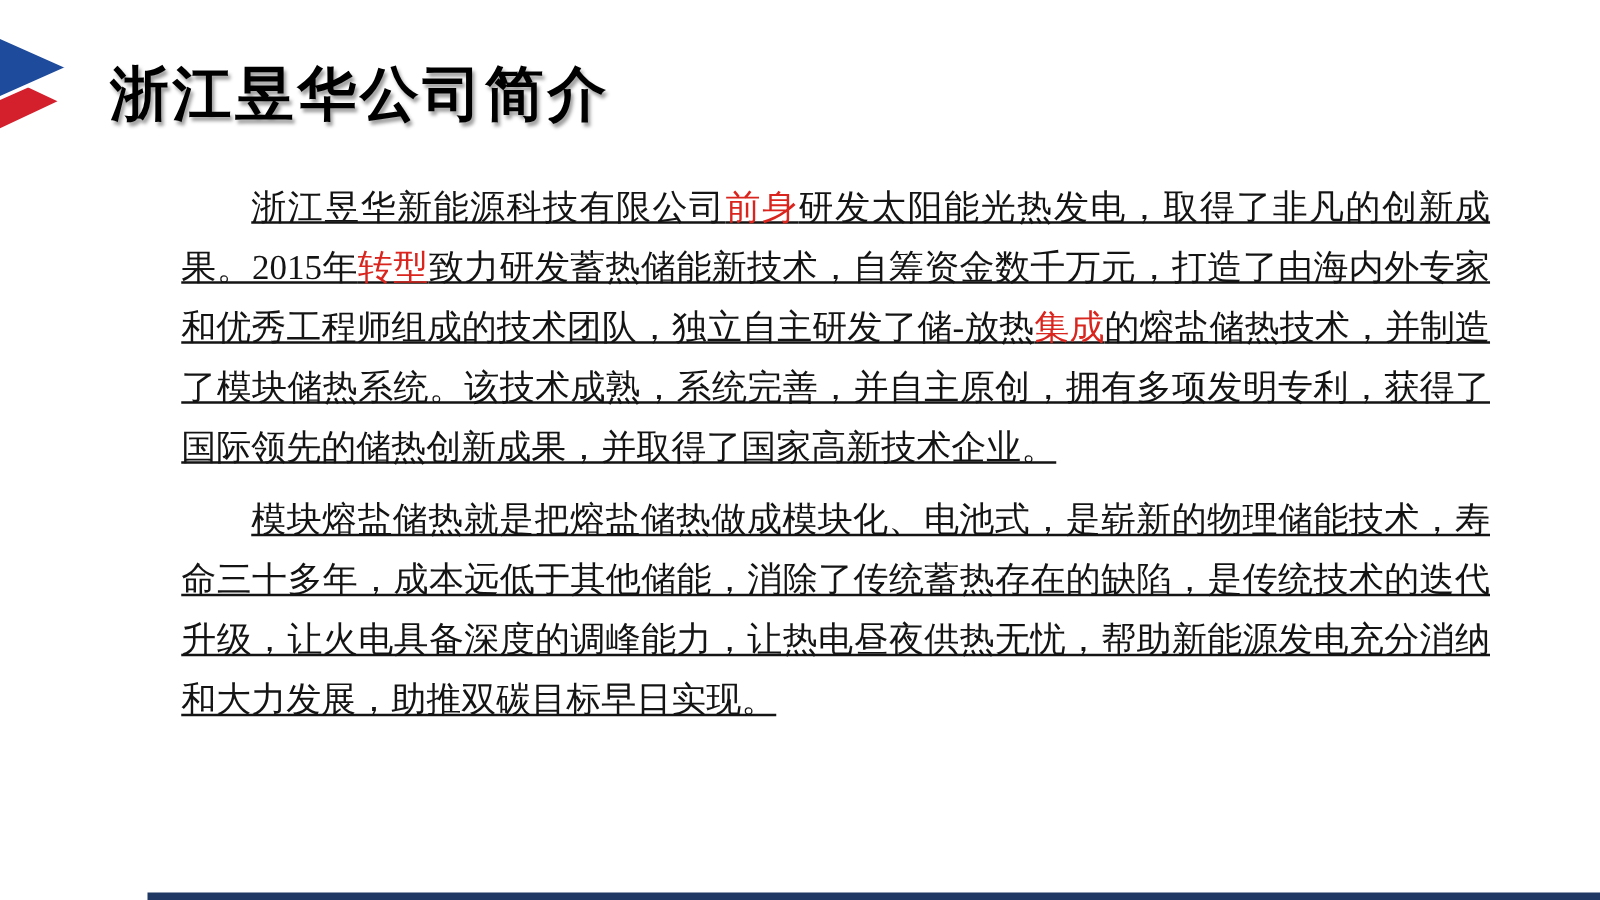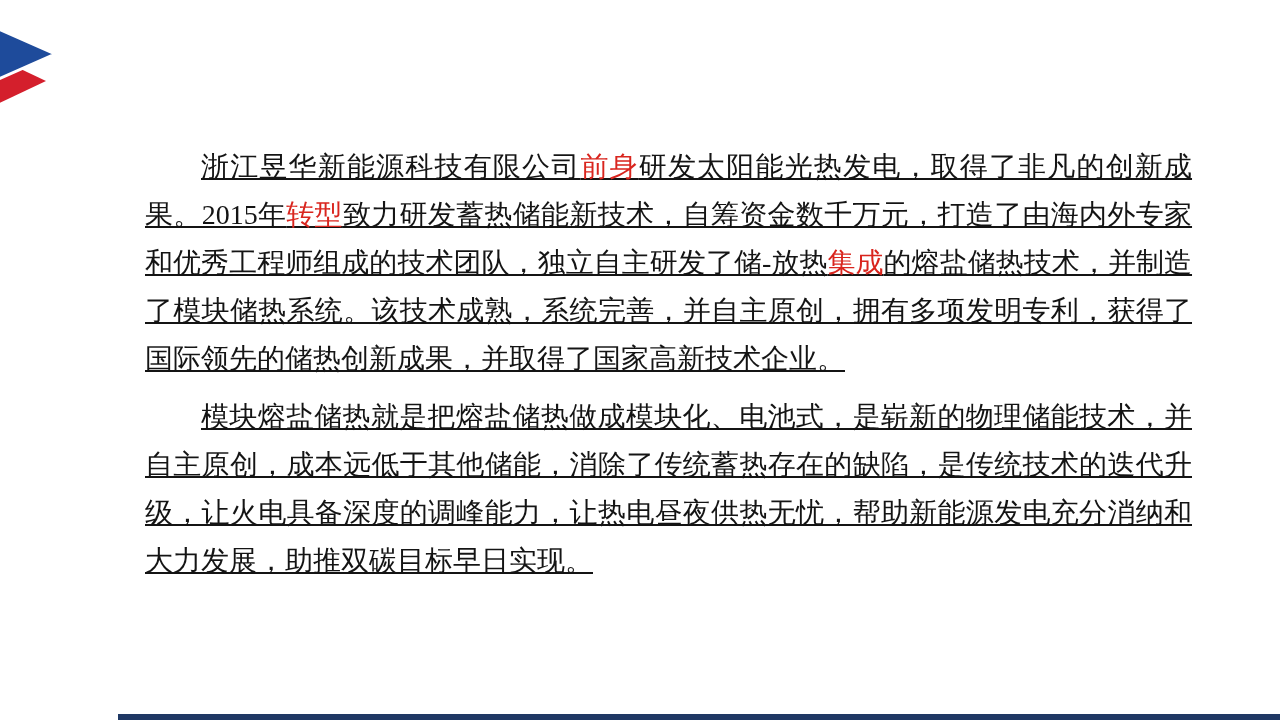--- a/index.html
+++ b/index.html
@@ -64,21 +64,22 @@
 </head>
 <body>
 
 <div class="slide">
 
   <svg class="corner-logo" viewBox="0 0 62 110" xmlns="http://www.w3.org/2000/svg" aria-hidden="true">
     <polygon points="-24,40 46,73 -24,106" fill="#d41f2c"></polygon>
     <polygon points="-24,11 55,46 -24,81" stroke="#ffffff" stroke-width="3" fill="#1e4b9b"></polygon>
   </svg>
 
+  <h1 class="slide-title">浙江昱华公司简介</h1>
 
   <div class="body-text">
     <p><span>浙江昱华新能源科技有限公司</span><span class="hl-red">前身</span><span>研发太阳能光热发电，取得了非凡的创新成果。2015年</span><span class="hl-red">转型</span><span>致力研发蓄热储能新技术，自筹资金数千万元，打造了由海内外专家和优秀工程师组成的技术团队，独立自主研发了储-放热</span><span class="hl-red">集成</span><span>的熔盐储热技术，并制造了模块储热系统。该技术成熟，系统完善，并自主原创，拥有多项发明专利，获得了国际领先的储热创新成果，并取得了国家高新技术企业。</span></p>
-    <p><span>模块熔盐储热就是把熔盐储热做成模块化、电池式，是崭新的物理储能技术，并自主原创，成本远低于其他储能，消除了传统蓄热存在的缺陷，是传统技术的迭代升级，让火电具备深度的调峰能力，让热电昼夜供热无忧，帮助新能源发电充分消纳和大力发展，助推双碳目标早日实现。</span></p>
+    <p><span>模块熔盐储热就是把熔盐储热做成模块化、电池式，是崭新的物理储能技术，寿命三十多年，成本远低于其他储能，消除了传统蓄热存在的缺陷，是传统技术的迭代升级，让火电具备深度的调峰能力，让热电昼夜供热无忧，帮助新能源发电充分消纳和大力发展，助推双碳目标早日实现。</span></p>
   </div>
 
   <div class="bottom-bar"></div>
 
 </div>
 
 </body></html>

